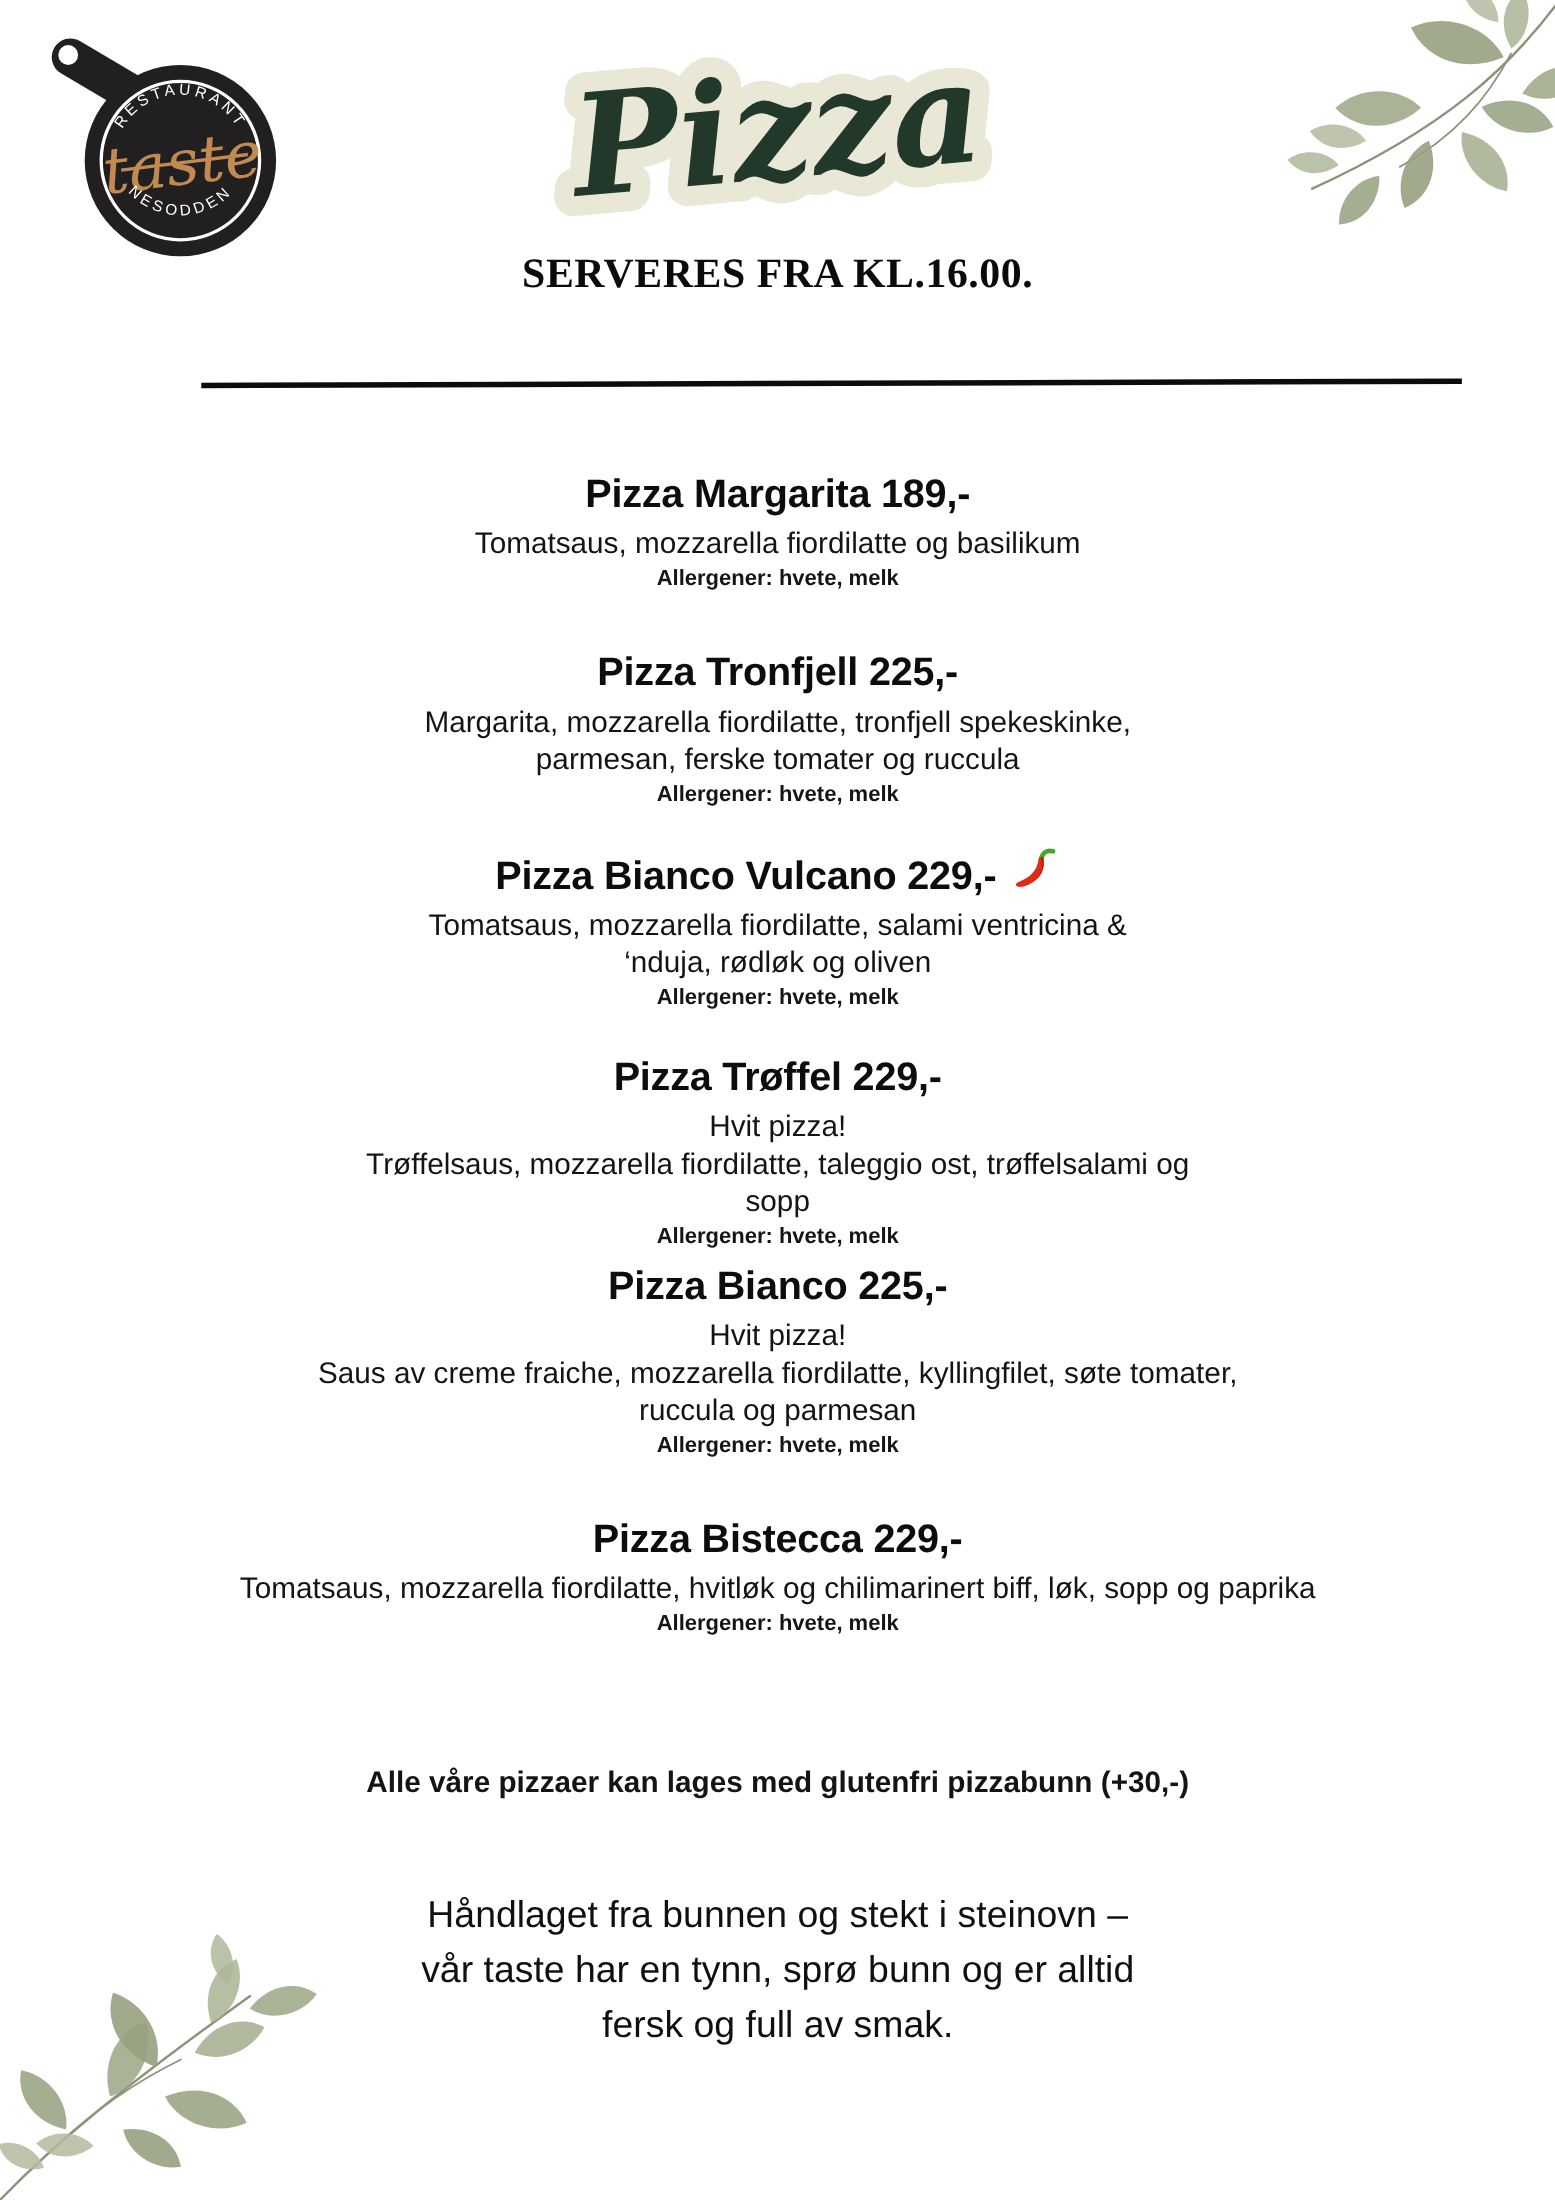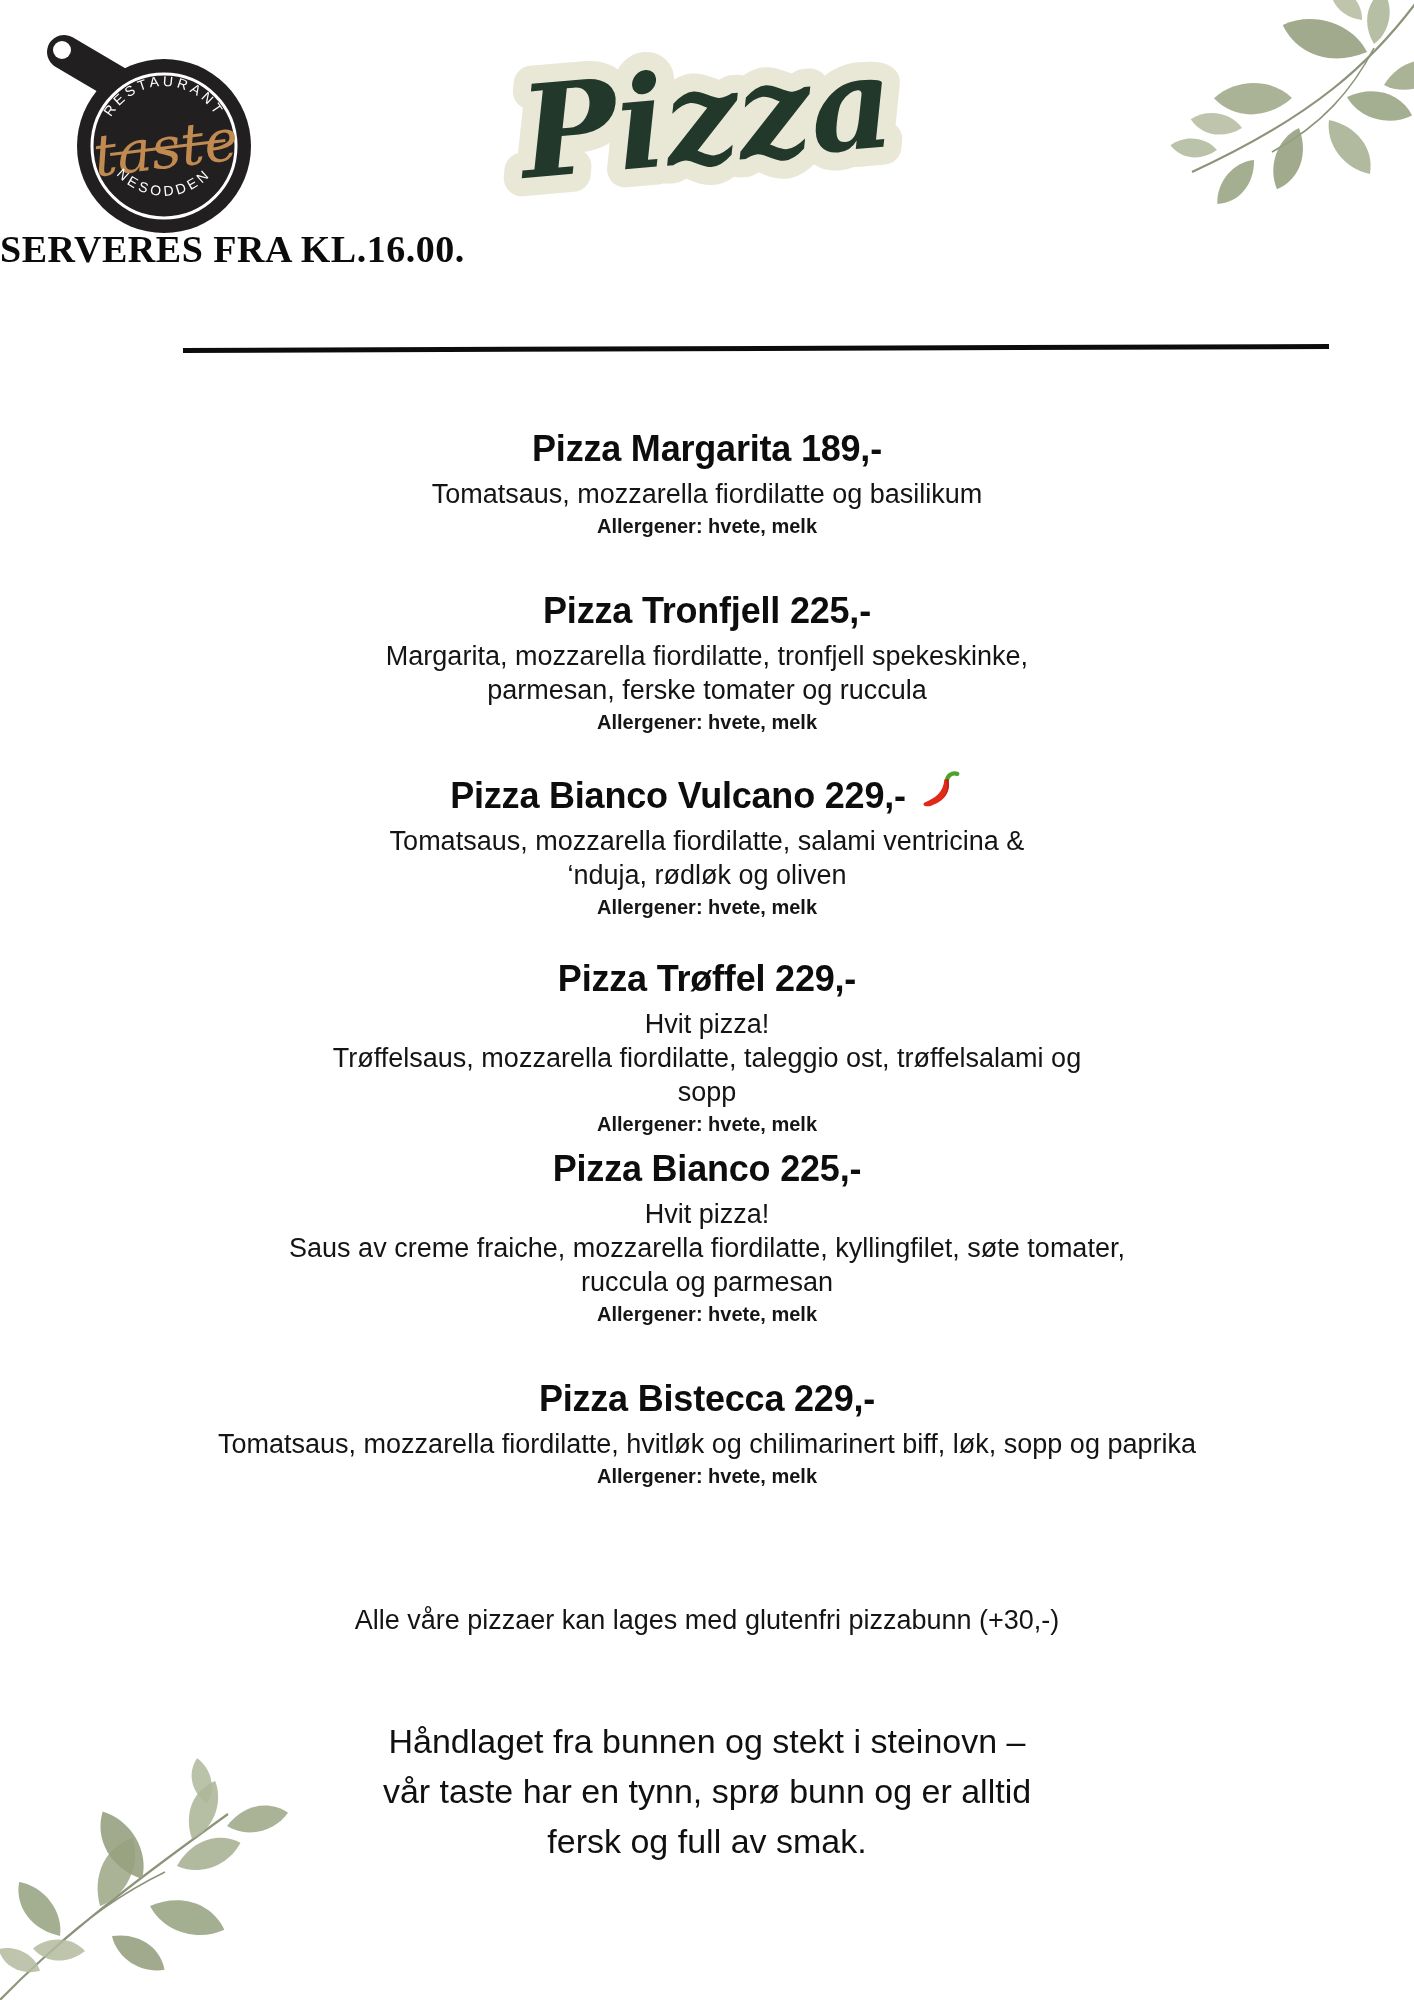--- a/index.html
+++ b/index.html
@@ -9,42 +9,42 @@
   }
 
   
   .logo { position:absolute; top:24px; left:24px; }
 
   
   .pizza-badge { position:absolute; top:10px; left:50%; transform:translateX(-50%); }
 
   
   .serving {
-    position:absolute; top:222px; left:0; right:0; text-align:left;
+    position:absolute; top:222px; left:0; right:0; text-align:center;
     font-family:"Liberation Serif", serif; font-weight:700; font-size:38px; line-height:55px;
     letter-spacing:0.5px; color:#0b0b0b;
   }
 
   .divider {
     position:absolute; top:346px; left:183px; width:1146px; height:5px;
     background:#0c0c0c; transform:rotate(-0.2deg);
   }
 
   
   .item { position:absolute; left:0; right:0; text-align:center; }
   .item-title {
     margin:0 0 7px 0; font-size:36px; font-weight:700; letter-spacing:-0.2px; color:#0d0d0d;
   }
   .item-title .chili { vertical-align:-8px; margin-left:12px; }
   .desc { font-size:27px; line-height:34px; color:#141414; }
   .allergens { font-size:20px; font-weight:700; margin-top:4px; color:#151515; }
 
   .gluten-note {
     position:absolute; top:1605px; left:0; right:0; text-align:center;
-    font-size:27px; color:#141414;
+    font-size:27px; color:#141414;font-weight:bold;
   }
 
   .footer {
     position:absolute; top:1716px; left:0; right:0; text-align:center;
     font-size:34px; line-height:50px; color:#101010;
   }
 
   .leaf-top-right { position:absolute; top:0; right:-8px; }
   .leaf-bottom-left { position:absolute; left:-10px; bottom:-6px; }
 </style>

